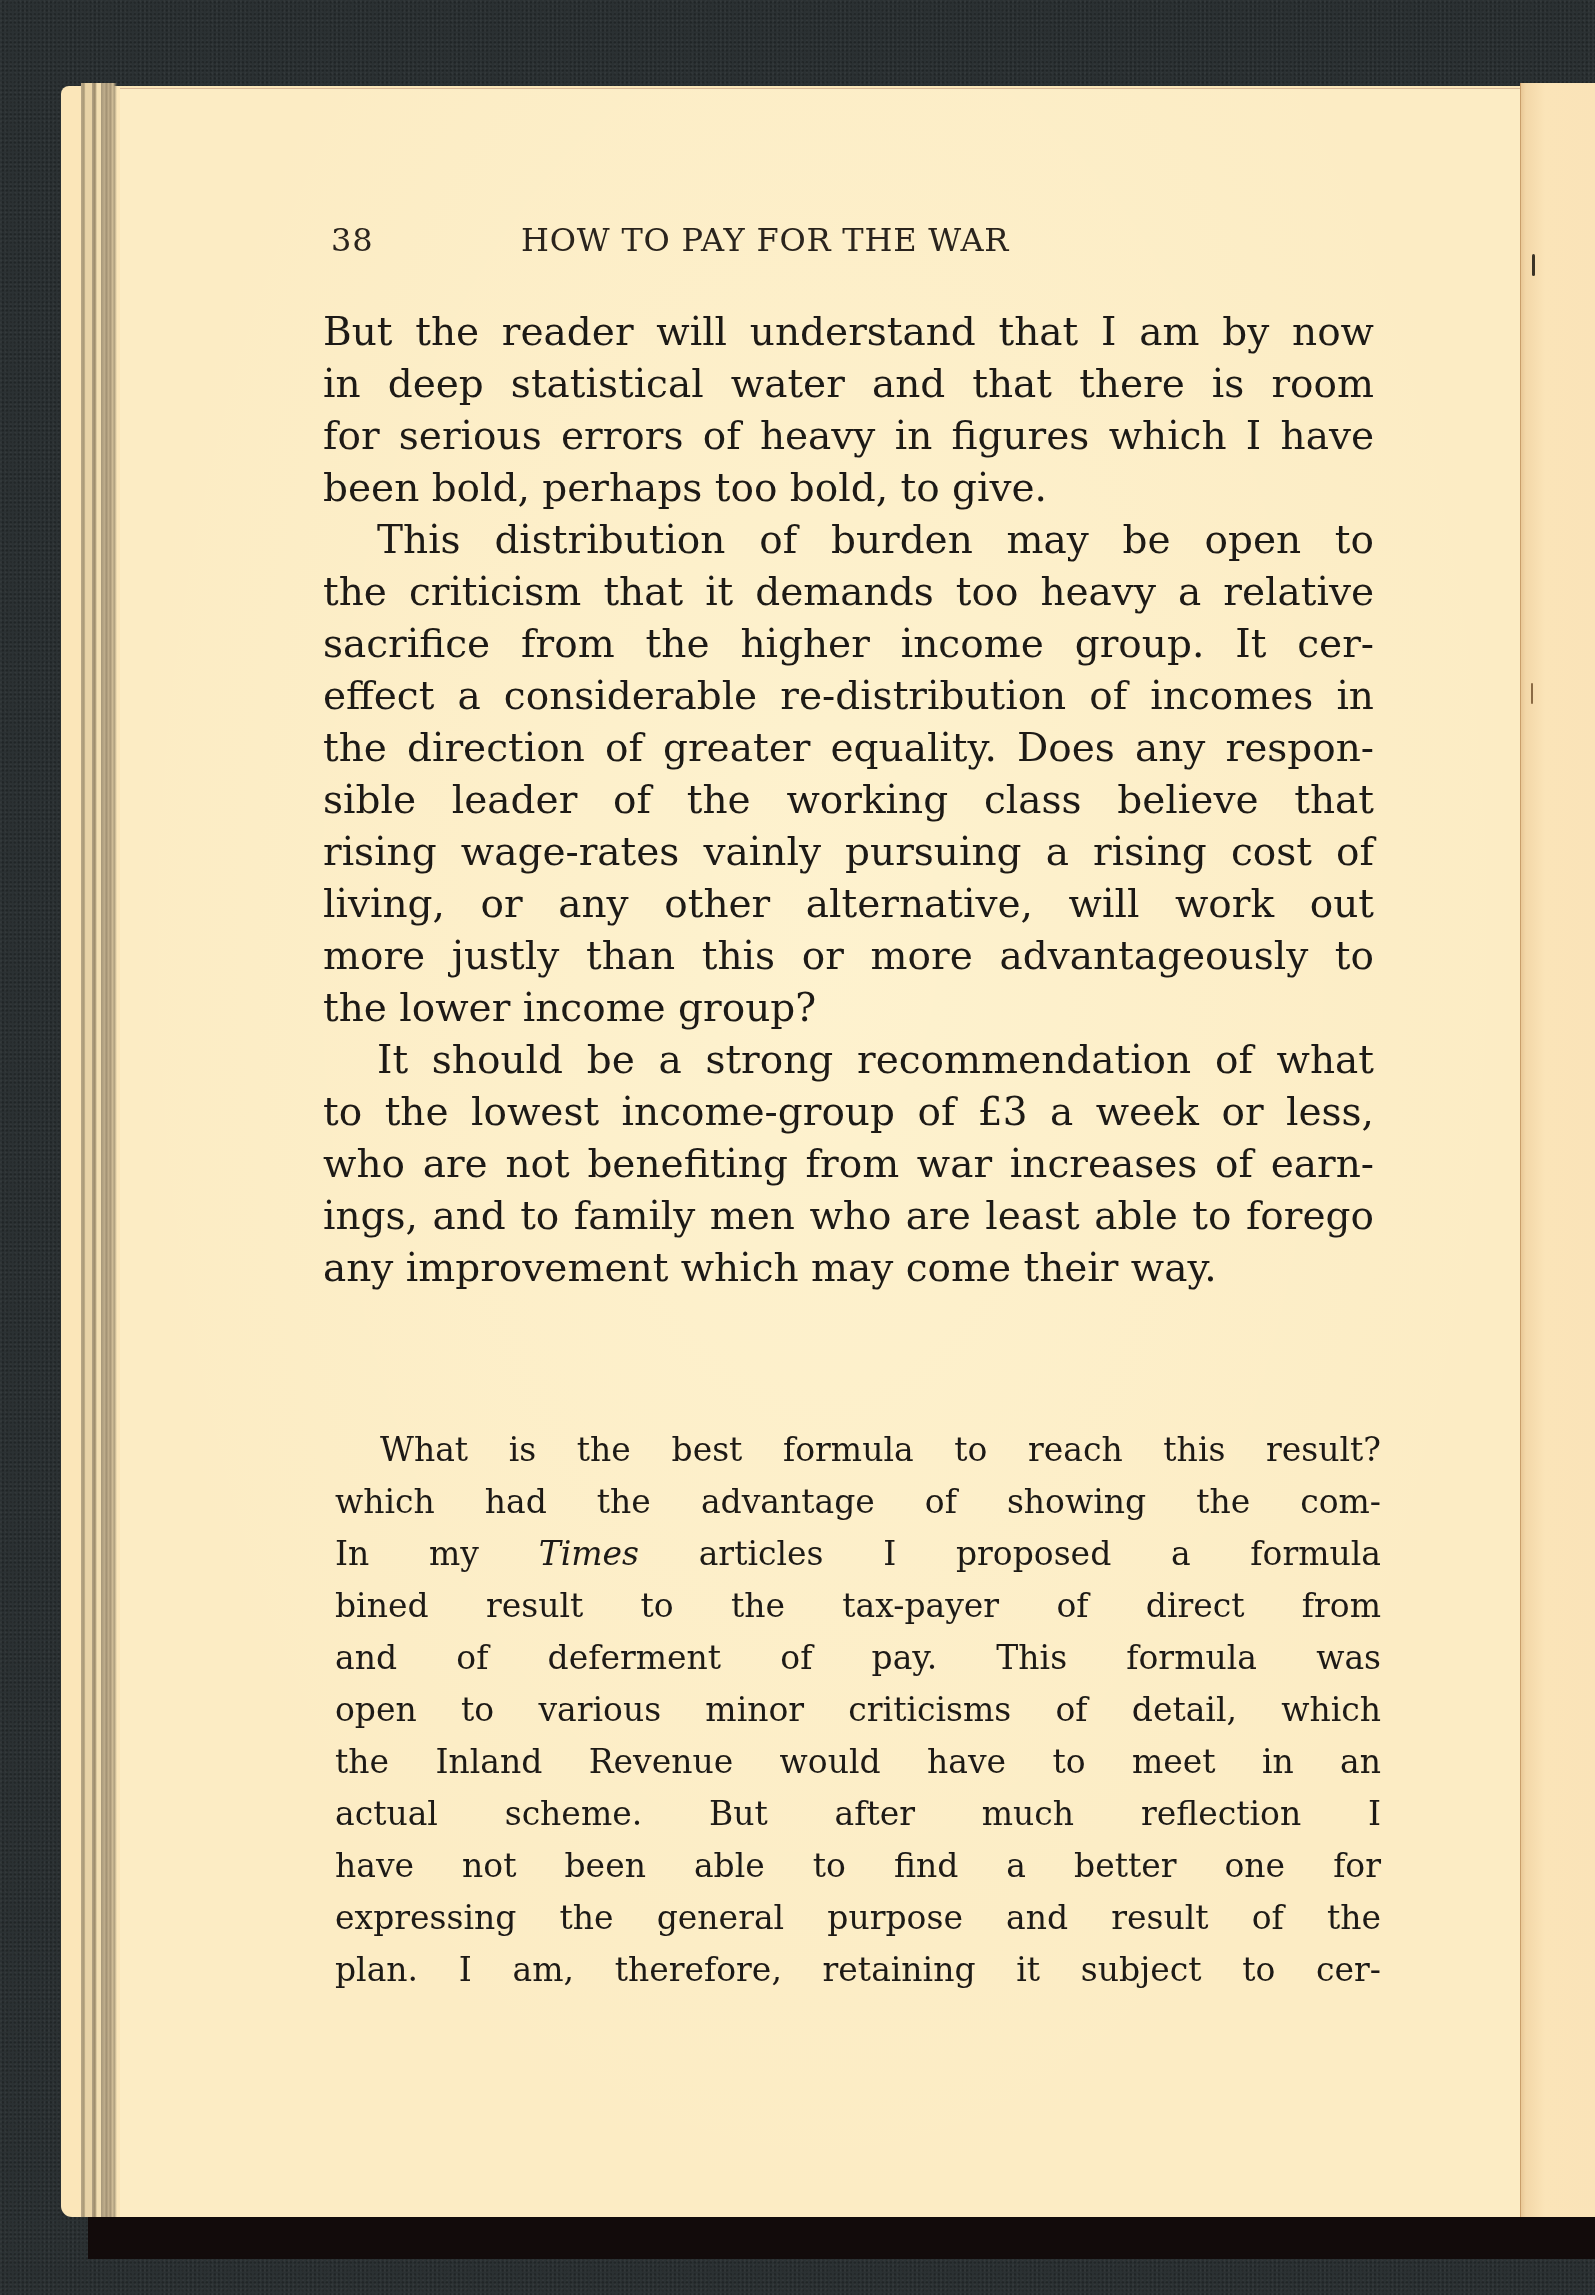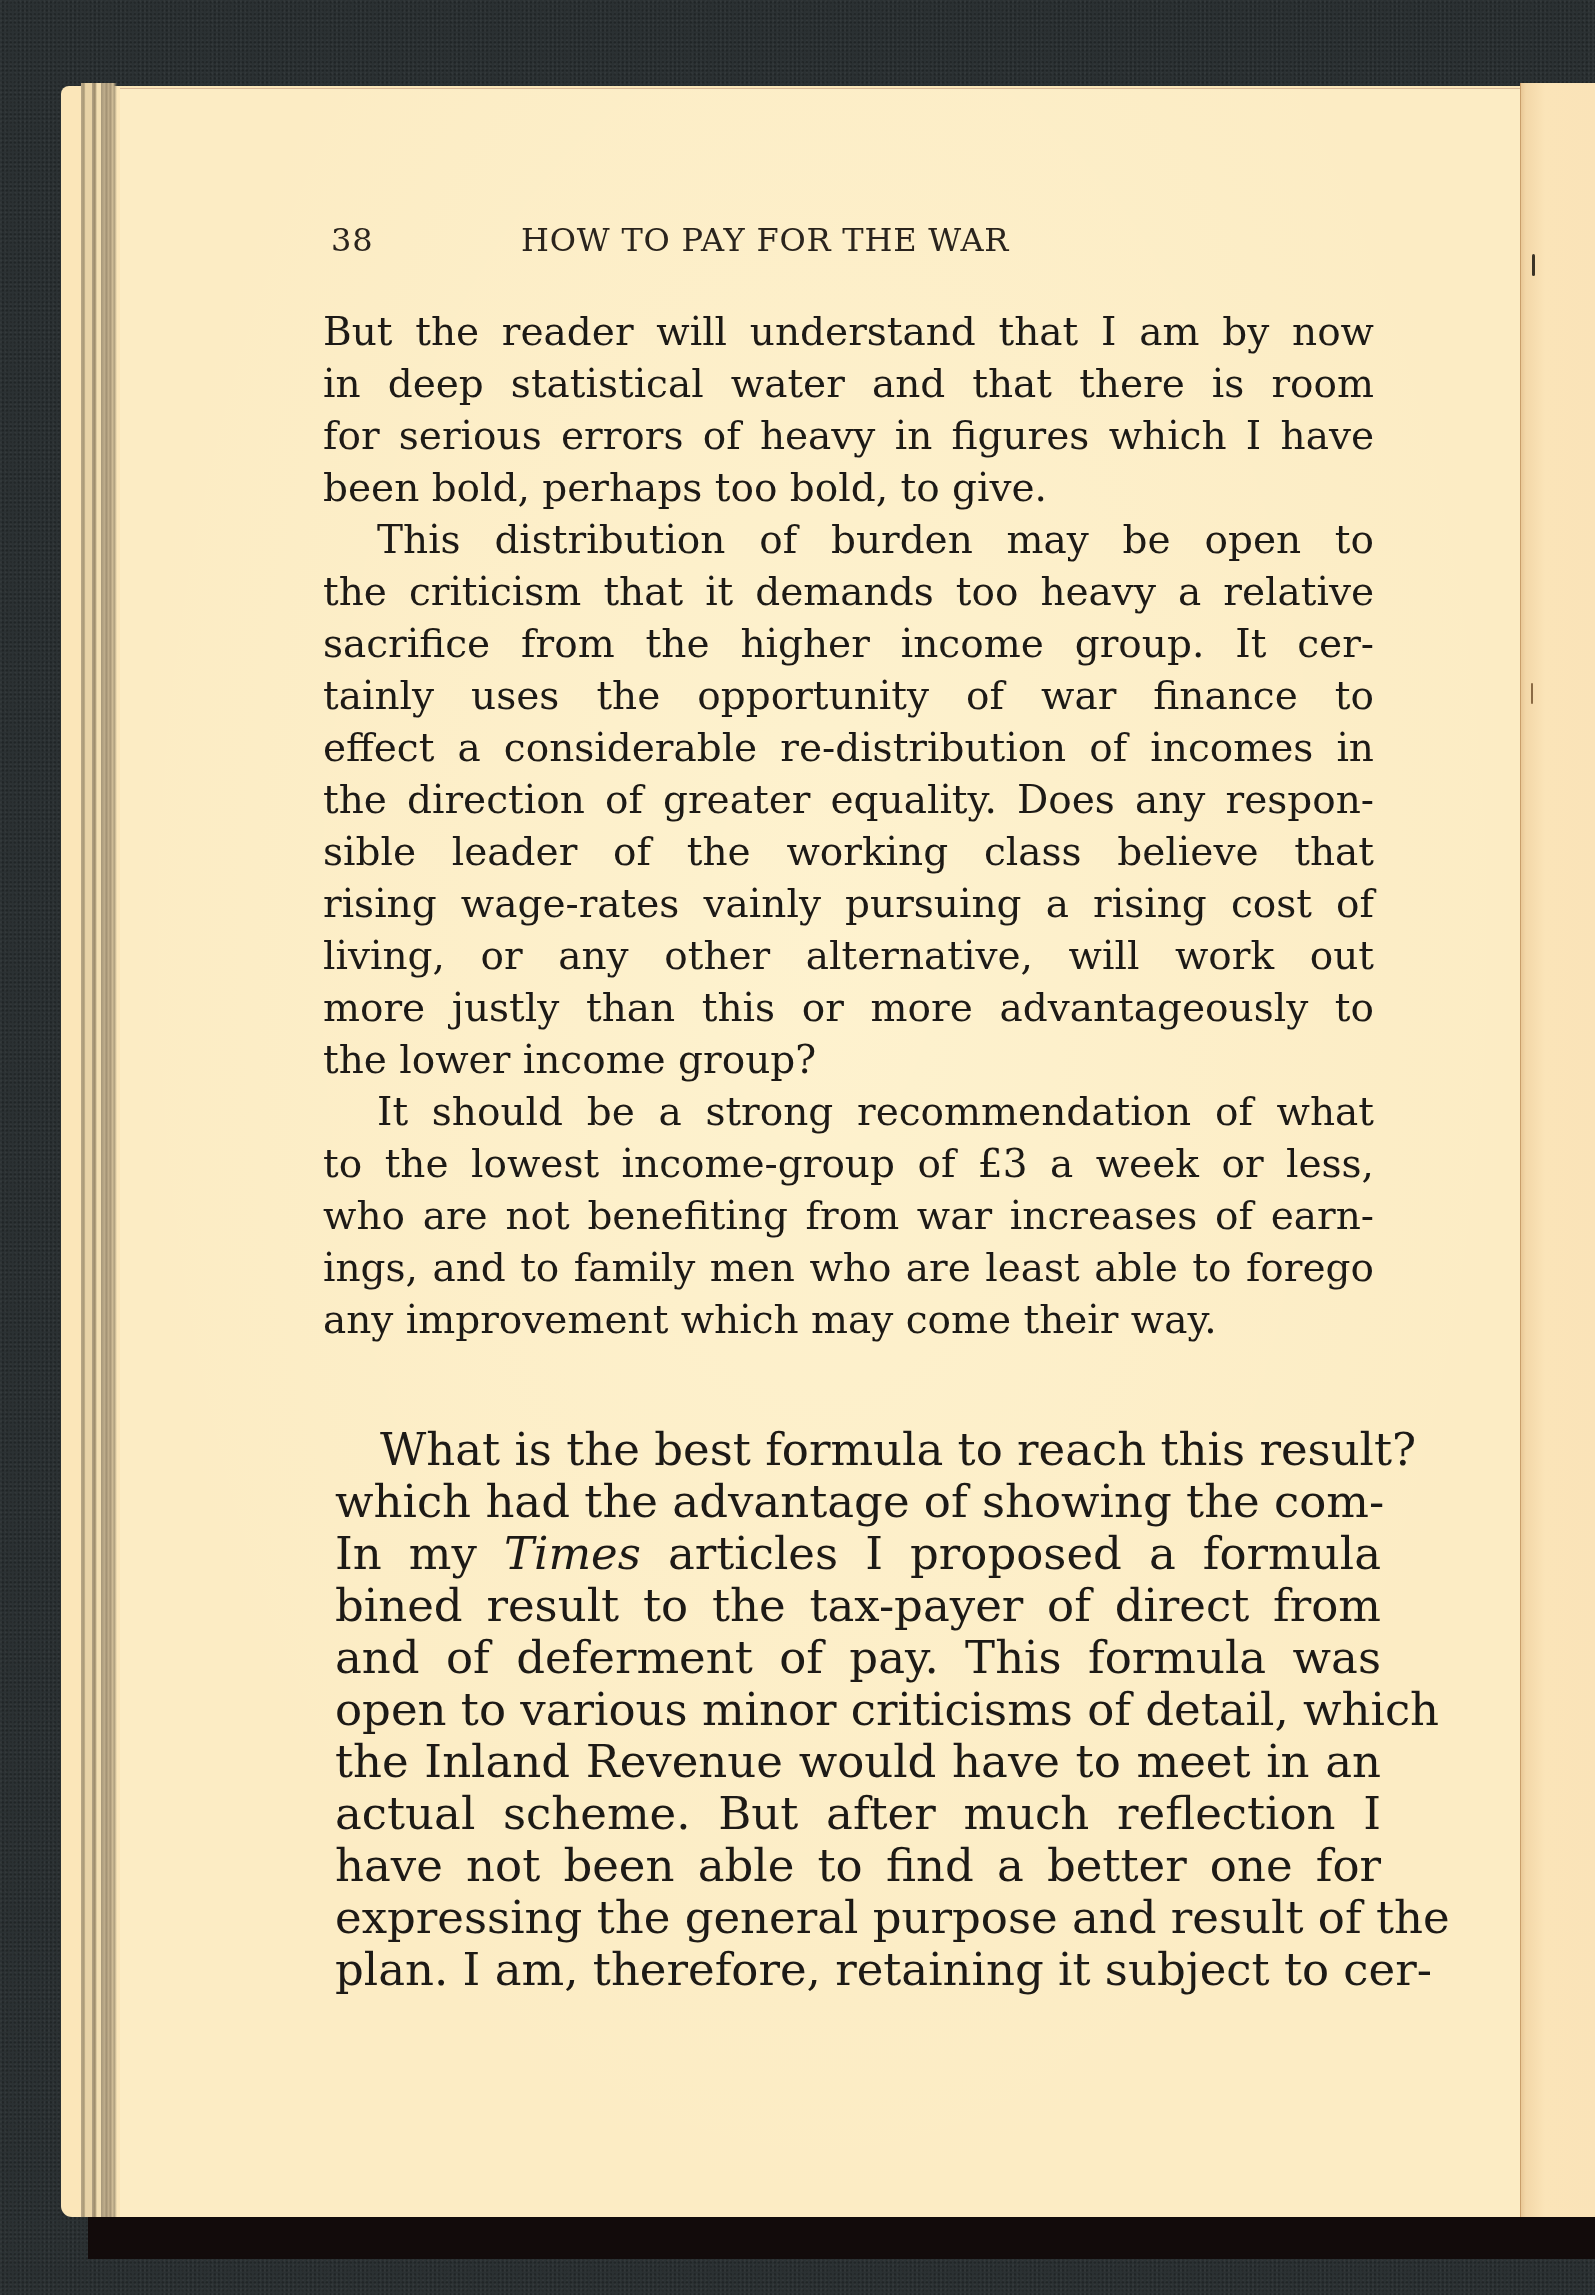--- a/index.html
+++ b/index.html
@@ -119,21 +119,21 @@
   }
   .text-block .line.indent {
     padding-left: 54px;
   }
   .block2 {
     position: absolute;
     left: 335px;
     top: 1424px;
     width: 1046px;
     color: #1d1a16;
-    font-size: 45px;
+    font-size: 33px;
     line-height: 52px;
   }
   .block2 .line {
     display: block;
     height: 52px;
     white-space: nowrap;
     text-align: justify;
     text-align-last: justify;
   }
   .block2 .line.indent {
@@ -165,21 +165,20 @@
 <div class="text-block">
 
   <span class="line">But the reader will understand that I am by now</span>
   <span class="line">in deep statistical water and that there is room</span>
   <span class="line">for serious errors of heavy in figures which I have</span>
   <span class="line last">been bold, perhaps too bold, to give.</span>
 
   <span class="line indent">This distribution of burden may be open to</span>
   <span class="line">the criticism that it demands too heavy a relative</span>
   <span class="line">sacrifice from the higher income group. It cer-</span>
-  <span class="line">tainly uses the opportunity of war finance to</span>
   <span class="line">effect a considerable re-distribution of incomes in</span>
   <span class="line">the direction of greater equality. Does any respon-</span>
   <span class="line">sible leader of the working class believe that</span>
   <span class="line">rising wage-rates vainly pursuing a rising cost of</span>
   <span class="line">living, or any other alternative, will work out</span>
   <span class="line">more justly than this or more advantageously to</span>
   <span class="line last">the lower income group?</span>
 
   <span class="line indent">It should be a strong recommendation of what</span>
   <span class="line">to the lowest income-group of £3 a week or less,</span>

